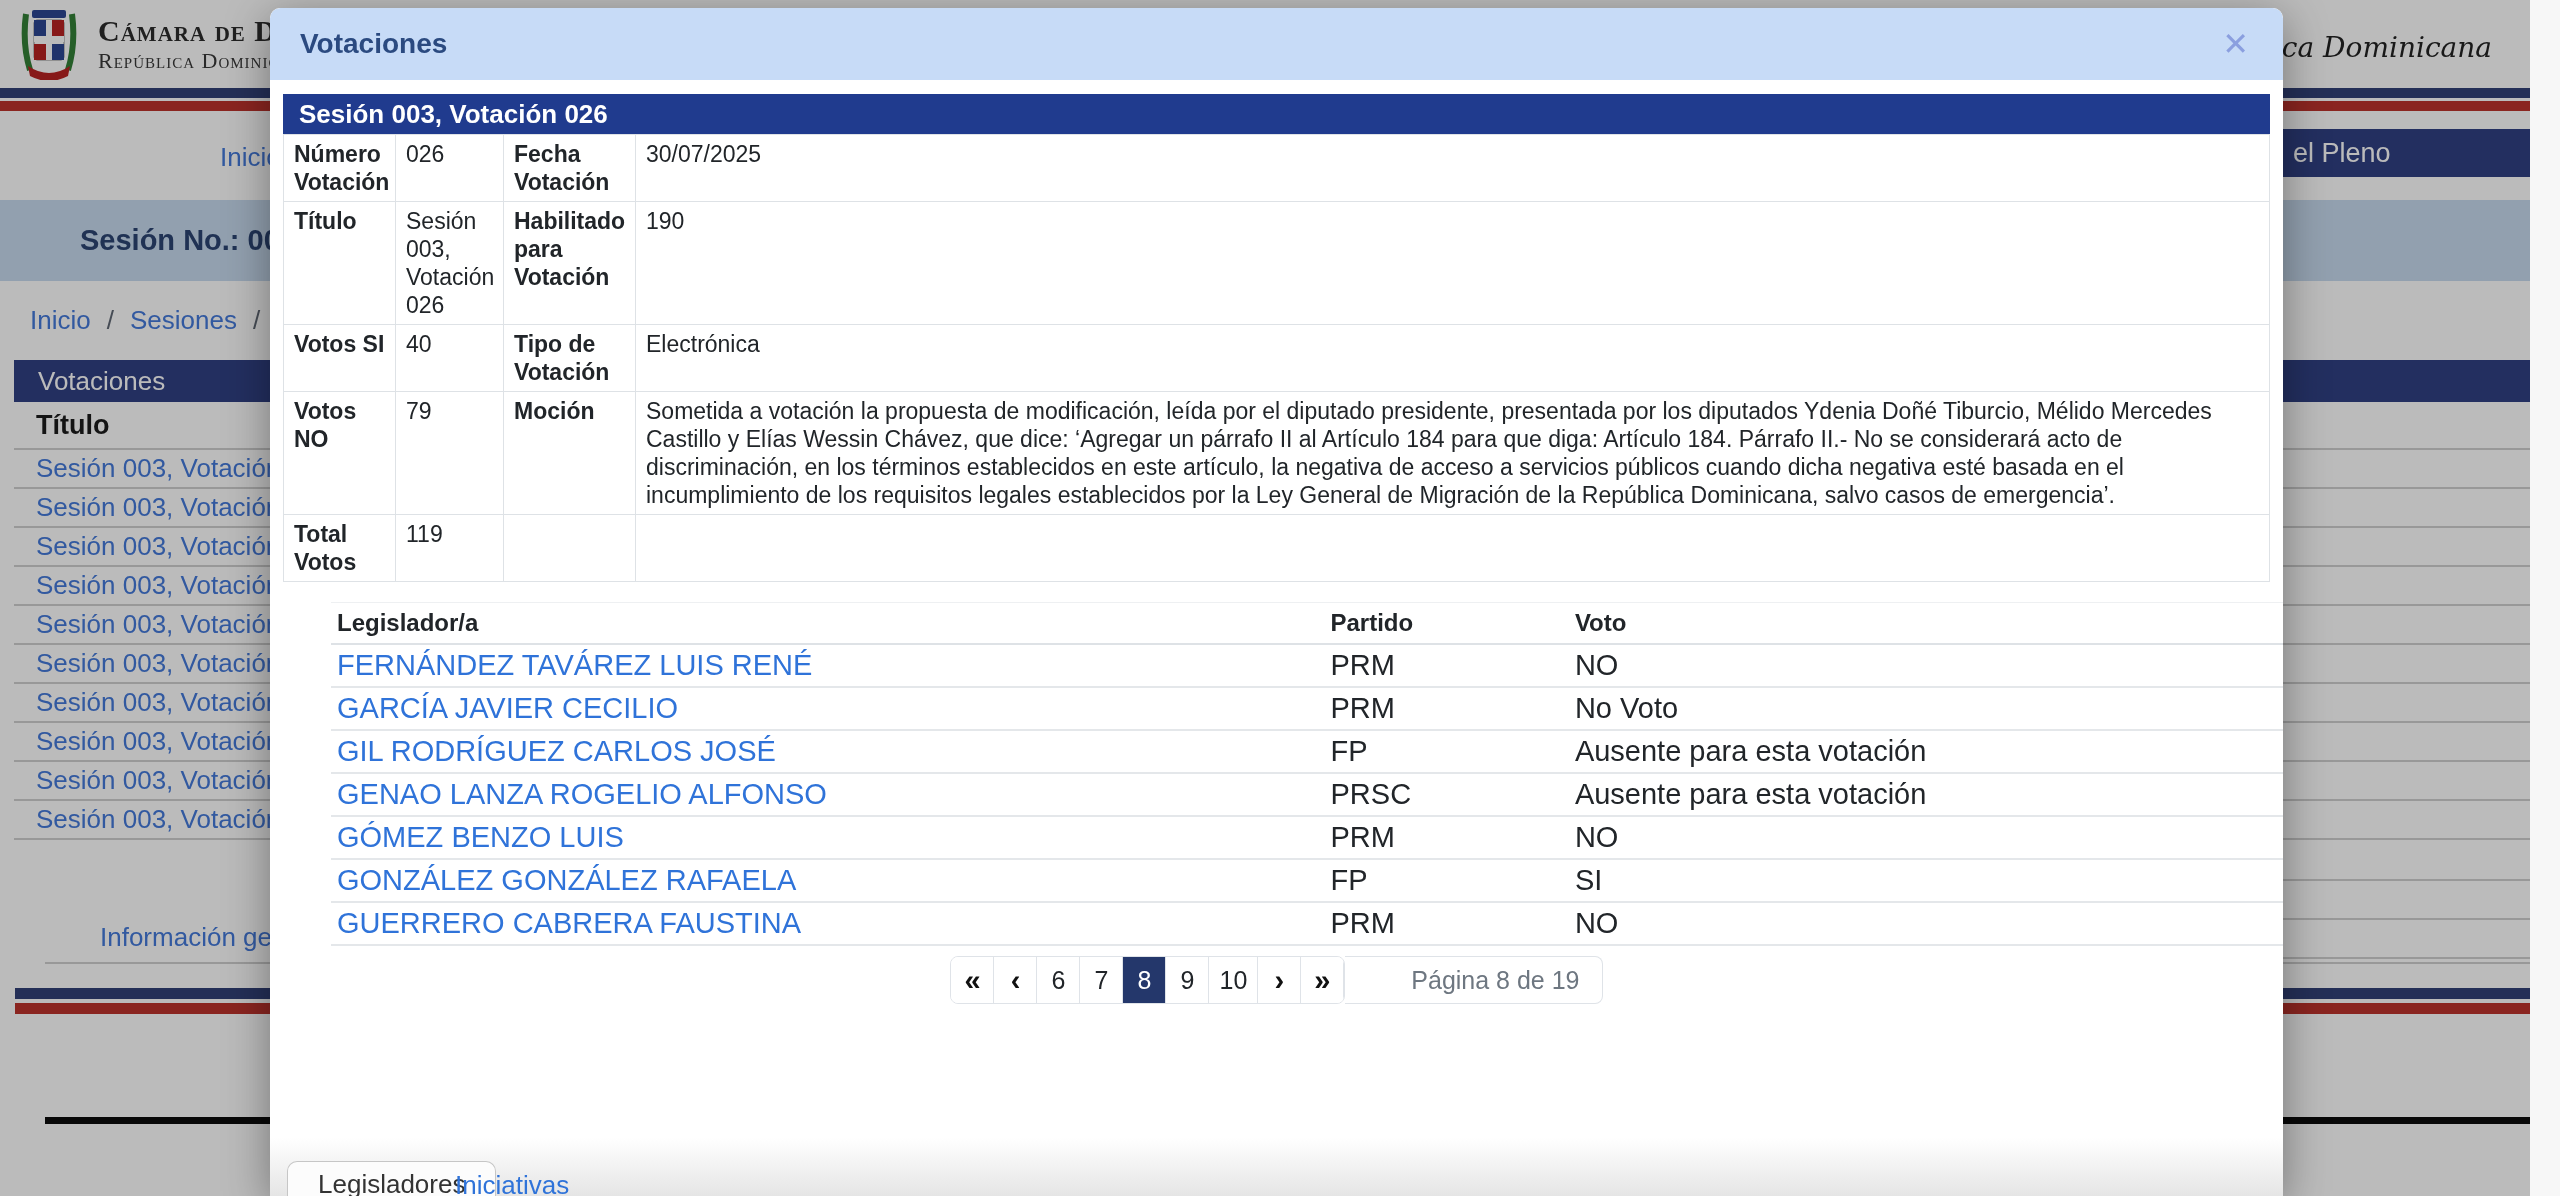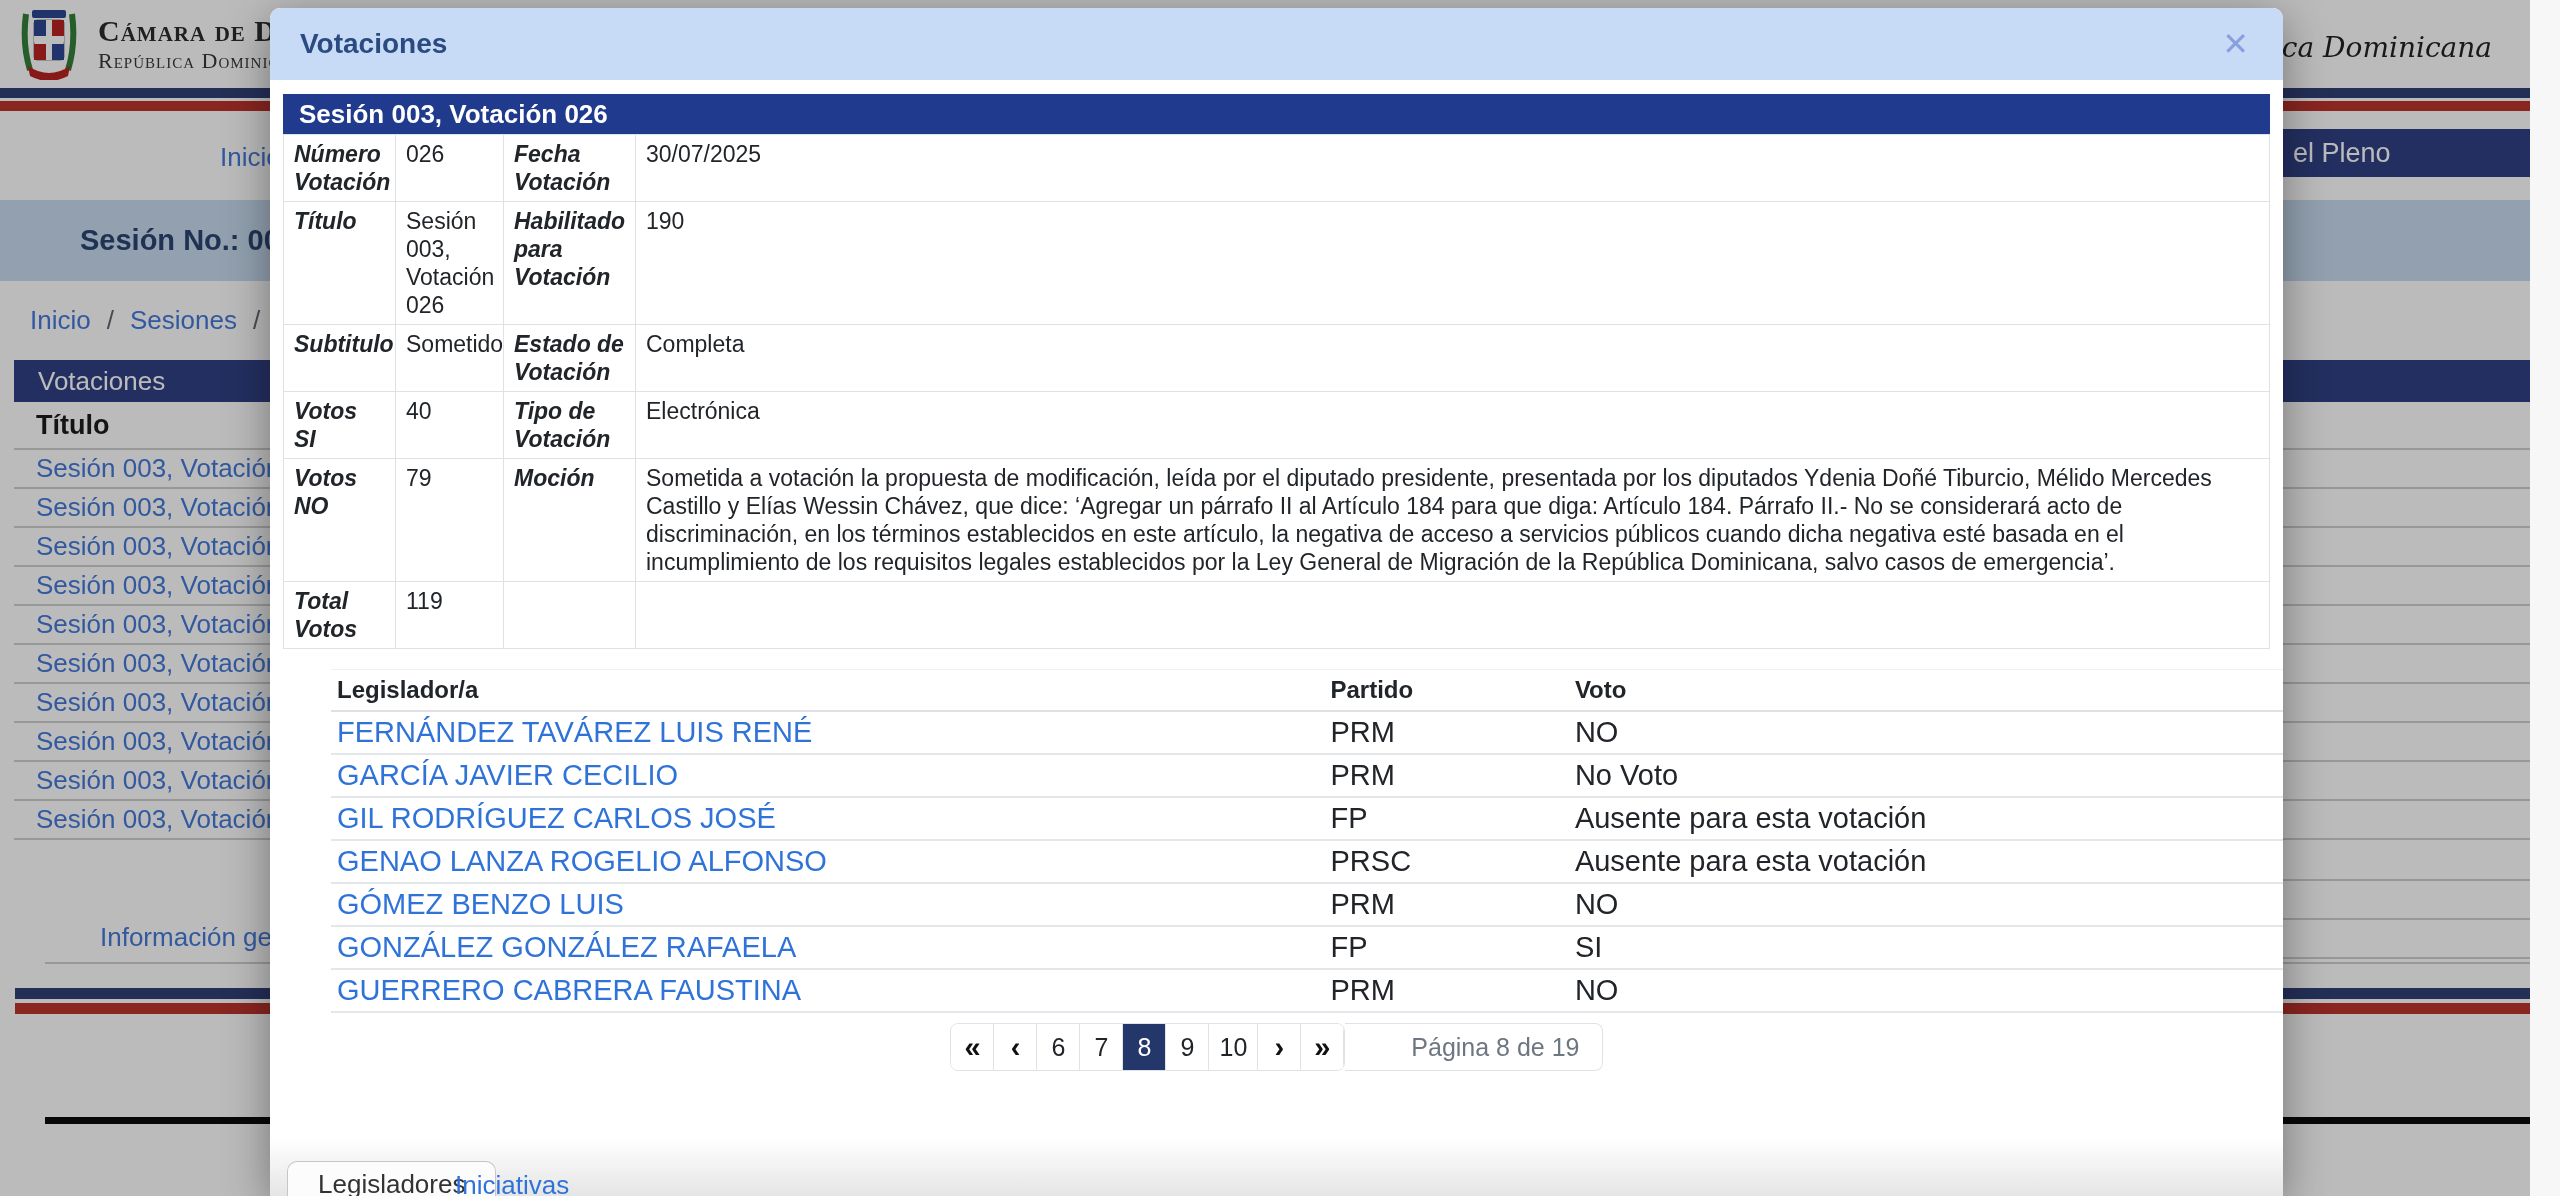--- a/index.html
+++ b/index.html
@@ -75,21 +75,21 @@
     background:none; border:none; font-family:inherit; }
 
   .modal-content { flex:1 1 auto; padding:14px 13px 0 13px; overflow:hidden; }
 
   .caption-bar { height:40px; background:#203b8e; color:#fff; font-weight:bold; font-size:26px;
     display:flex; align-items:center; padding-left:16px; }
 
   table.details { width:100%; border-collapse:collapse; table-layout:fixed; }
   table.details td { border:1px solid #dee2e6; font-size:23px; line-height:28px;
     padding:5px 10px; vertical-align:top; color:#212529; }
-  table.details td.lbl { font-weight:bold;font-style:italic; }
+  table.details td.lbl { font-weight:bold; }
 
   table.leg { width:100%; border-collapse:collapse; margin-top:20px; table-layout:fixed;margin-left:48px; }
   table.leg th { text-align:left; font-size:24px; padding:6px 6px; border-top:1px solid #eef0f2;
     border-bottom:2px solid #dee2e6; color:#212529; }
   table.leg td { font-size:29px; padding:4px 6px; border-bottom:2px solid #e4e7ea; height:37px; }
   table.leg td a { color:#2f73d9; text-decoration:none; }
 
   .pager-row { display:flex; justify-content:center; margin-top:10px; }
   .pager { display:flex; border:1px solid #dfe3e8; border-radius:8px; background:#fff; overflow:hidden; }
   .page-btn { min-width:43px; height:46px; display:flex; align-items:center; justify-content:center;
@@ -249,26 +249,20 @@
             <td class="lbl">Fecha Votación</td>
             <td>30/07/2025</td>
           </tr>
           <tr>
             <td class="lbl">Título</td>
             <td>Sesión 003, Votación 026</td>
             <td class="lbl">Habilitado para Votación</td>
             <td>190</td>
           </tr>
           <tr>
-            <td class="lbl">Subtitulo</td>
-            <td>Sometido</td>
-            <td class="lbl">Estado de Votación</td>
-            <td>Completa</td>
-          </tr>
-          <tr>
             <td class="lbl">Votos SI</td>
             <td>40</td>
             <td class="lbl">Tipo de Votación</td>
             <td>Electrónica</td>
           </tr>
           <tr>
             <td class="lbl">Votos NO</td>
             <td>79</td>
             <td class="lbl">Moción</td>
             <td>Sometida a votación la propuesta de modificación, leída por el diputado presidente, presentada por los diputados Ydenia Doñé Tiburcio, Mélido Mercedes Castillo y Elías Wessin Chávez, que dice: ‘Agregar un párrafo II al Artículo 184 para que diga: Artículo 184. Párrafo II.- No se considerará acto de discriminación, en los términos establecidos en este artículo, la negativa de acceso a servicios públicos cuando dicha negativa esté basada en el incumplimiento de los requisitos legales establecidos por la Ley General de Migración de la República Dominicana, salvo casos de emergencia’.</td>

